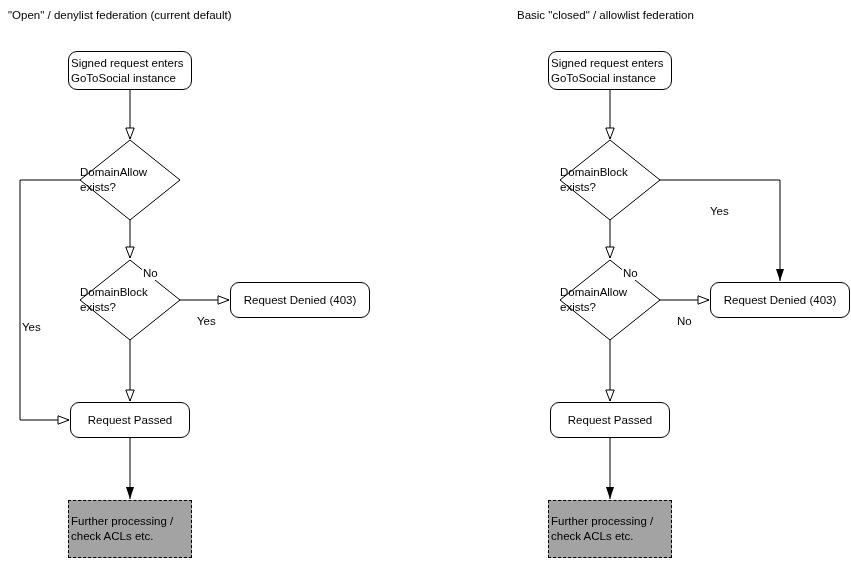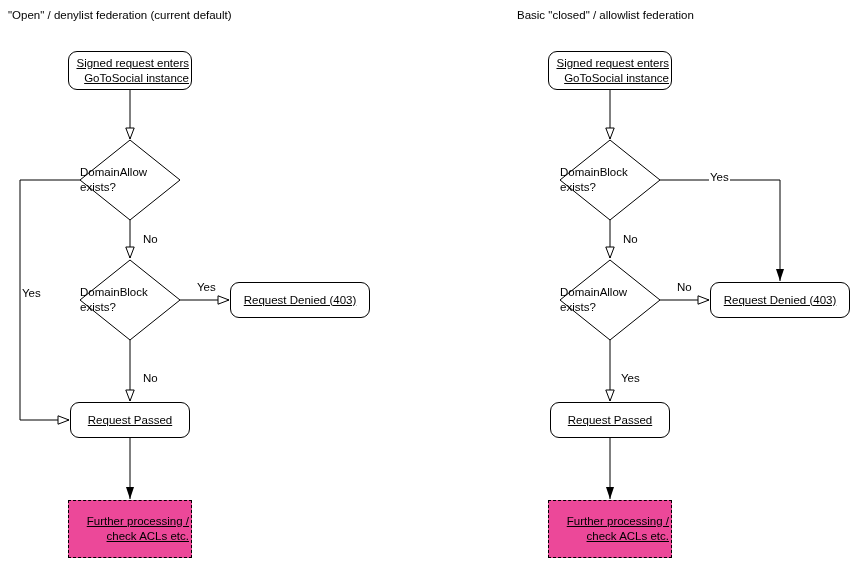--- a/index.html
+++ b/index.html
@@ -17,52 +17,52 @@
     position: absolute;
     font-size: 11.5px;
     line-height: 14px;
     white-space: nowrap;
   }
   .node {
     position: absolute;
     display: flex;
     align-items: center;
     justify-content: center;
-    text-align: right;
+    text-align: left;
     font-size: 11.5px;
     line-height: 15px;
     box-sizing: border-box;
     padding: 0 2px;
-    text-decoration: underline;
   }
   .rounded {
     border: 1px solid #000000;
     border-radius: 9px;
     background: #ffffff;
   }
   .dashedbox {
     border: 1px dashed #000000;
-    background: #ec4899;
+    background: #a3a3a3;
   }
   .dlabel {
     position: absolute;
     display: flex;
     align-items: center;
     justify-content: center;
     font-size: 11.5px;
     line-height: 15px;
     box-sizing: border-box;
   }
   .elabel {
     position: absolute;
     font-size: 11.5px;
     line-height: 13px;
     background: #ffffff;
     padding: 0 1px;
     white-space: nowrap;
+    margin-top: 34px;
   }
 </style>
 </head>
 <body>
 
 <div class="canvas">
 
   <svg class="wires" width="851" height="561" viewBox="0 0 851 561">
     <defs>
       <marker id="arrow-open" markerWidth="14" markerHeight="11" refX="12" refY="5" orient="auto" markerUnits="userSpaceOnUse">

